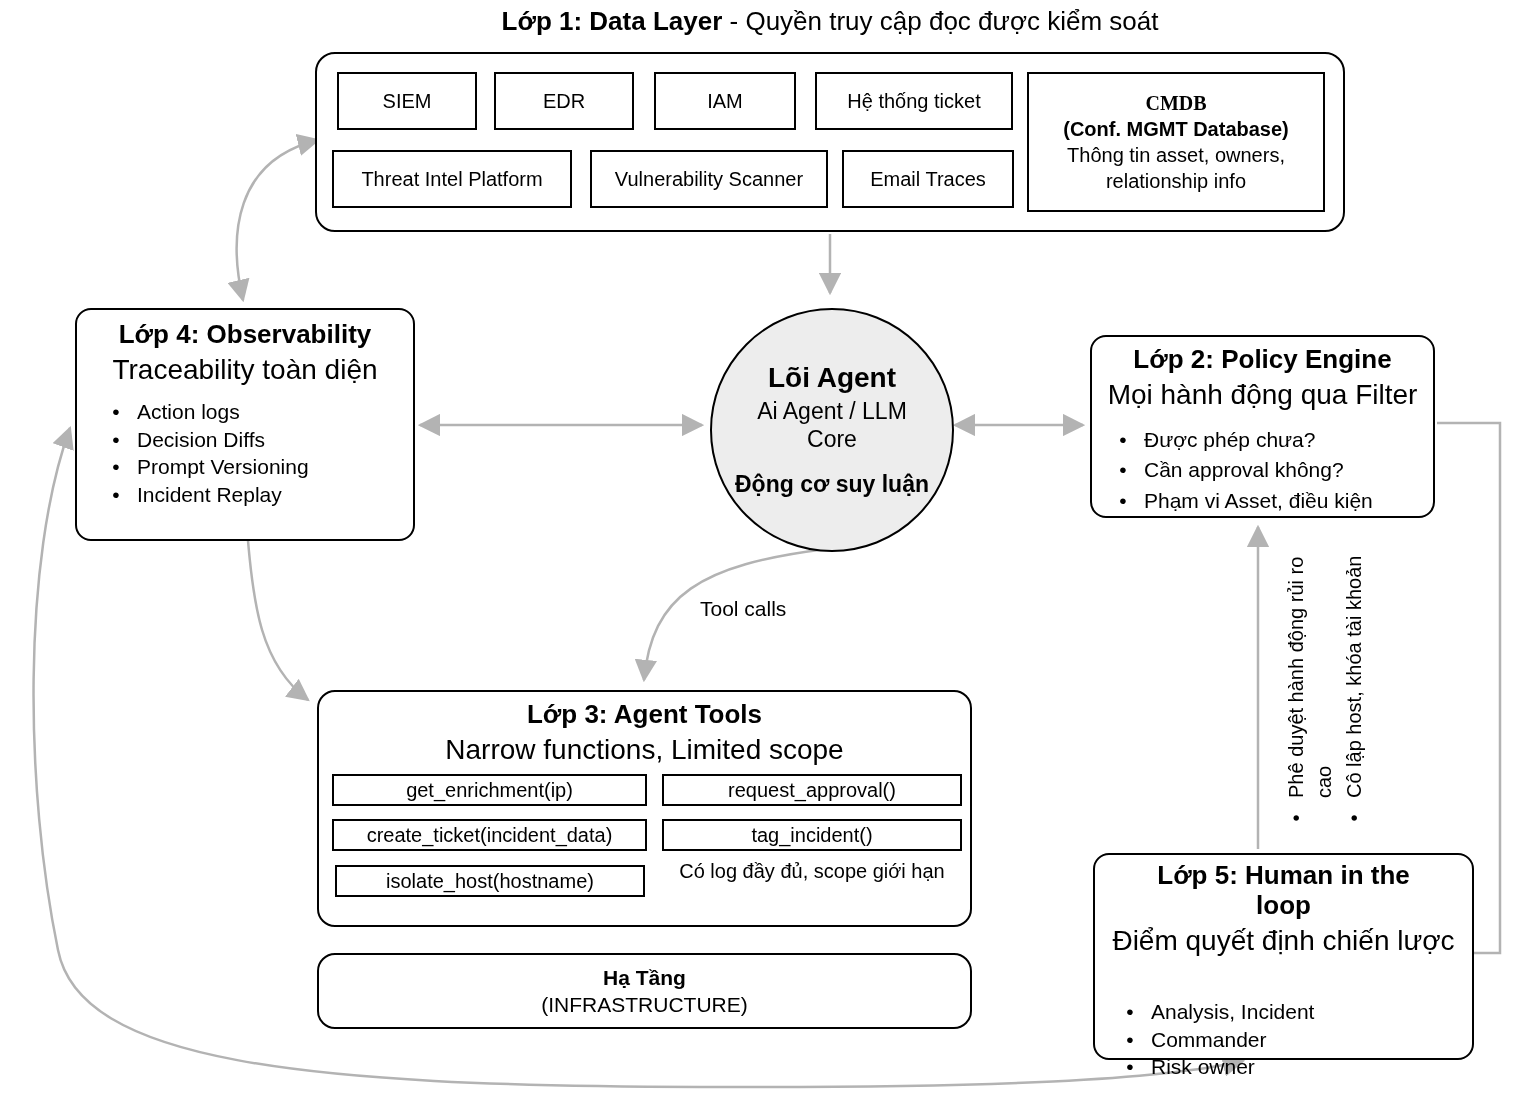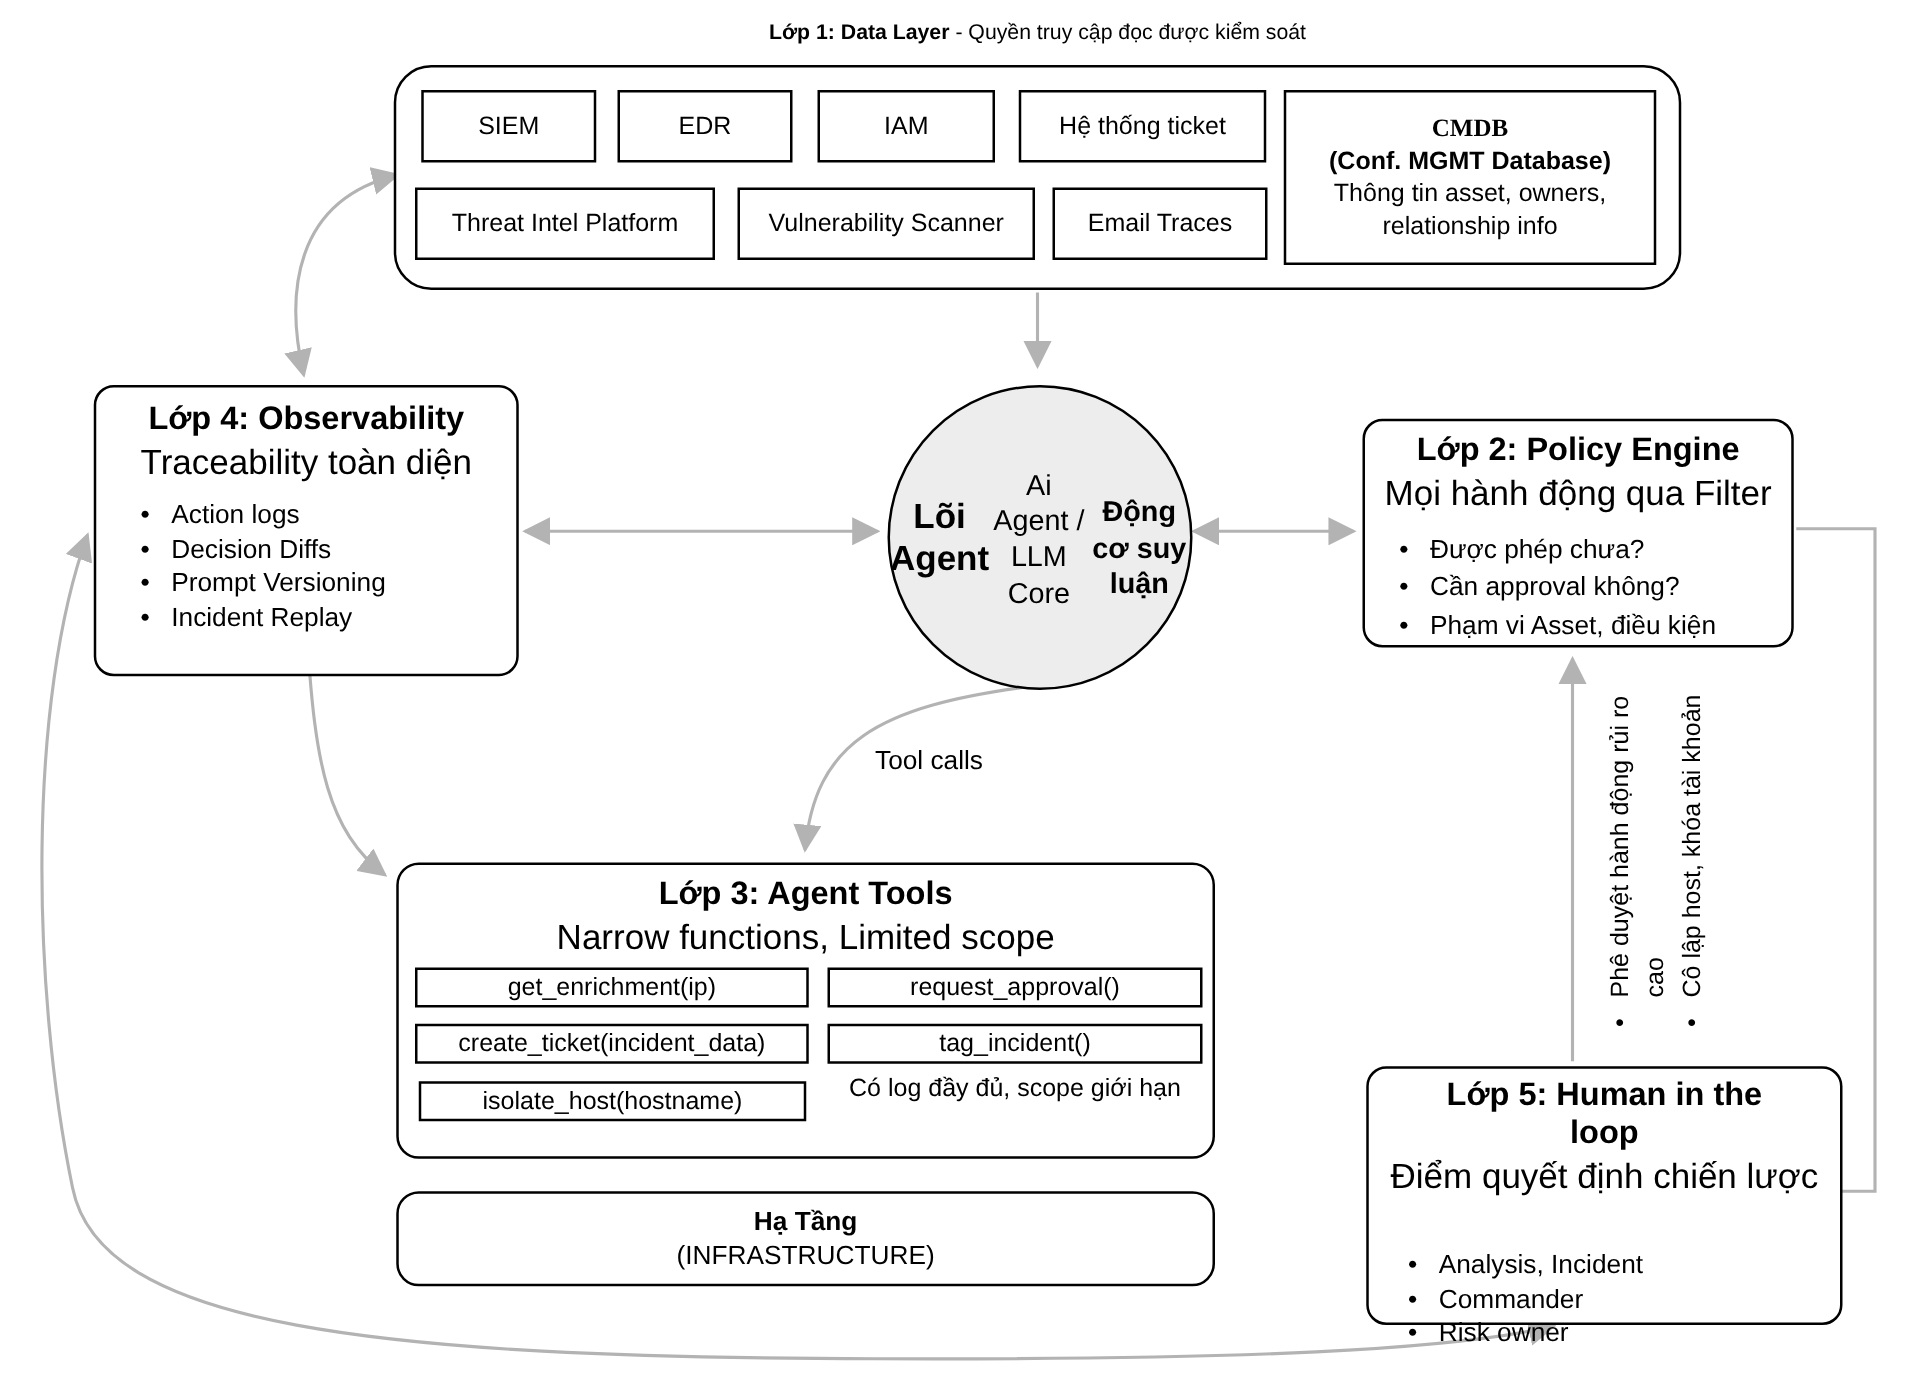--- a/index.html
+++ b/index.html
@@ -4,39 +4,39 @@
 <style>
   html,body { margin:0; padding:0; background:#fff; }
   .canvas {
     position:relative; width:1525px; height:1102px; background:#ffffff;
     font-family:"Liberation Sans","DejaVu Sans",sans-serif; color:#000; overflow:hidden;
   }
   .abs { position:absolute; }
   svg.arrows { position:absolute; left:0; top:0; width:1525px; height:1102px; z-index:1; pointer-events:none; }
   .box { position:absolute; background:#fff; border:2px solid #000; box-sizing:border-box; z-index:2; }
   .gray { background:#ededed; }
-  .r20 { border-radius:30px; }
+  .r20 { border-radius:20px; }
   .r16 { border-radius:16px; }
   .cell { display:flex; align-items:center; justify-content:center; text-align:center; font-size:20px; }
   .hdr { font-size:26px; font-weight:bold; text-align:center; line-height:1.15; }
   .sub { font-size:28px; text-align:center; margin-top:4px; }
   .blist { margin-top:12px; }
   .bitem { display:flex; font-size:21px; line-height:1.32; }
   .bullet { width:42px; text-align:center; flex:0 0 42px; }
   .bullet::before { content:"\2022"; }
   .circle { position:absolute; border-radius:50%; border:2px solid #000; background:#ededed;
-            display:flex; align-items:center; justify-content:center;
+            display:flex; flex-direction:column; align-items:center; justify-content:center;
             text-align:center; z-index:2; }
   .toolbox { position:absolute; background:#fff; border:2px solid #000; box-sizing:border-box;
              display:flex; align-items:center; justify-content:center; font-size:20px; }
   .vlabel { position:absolute; width:300px; transform:rotate(-90deg); transform-origin:0 0;
             display:flex; font-size:20px; line-height:28px; z-index:2; }
   .vlabel .bullet { width:40px; flex:0 0 40px; }
-  .title-line { position:absolute; left:315px; top:16px; width:1030px; text-align:center;
-                font-size:17px; z-index:2; }
+  .title-line { position:absolute; left:315px; top:6px; width:1030px; text-align:center;
+                font-size:26px; z-index:2; }
 </style>
 </head>
 <body>
 
 <div class="canvas">
 
   <svg class="arrows">
     <defs>
       <marker id="ah" viewBox="0 0 10 10" refX="9" refY="5" markerWidth="9" markerHeight="9" orient="auto-start-reverse">
         <path d="M0,0 L10,5 L0,10 z" fill="#b3b3b3"></path>

